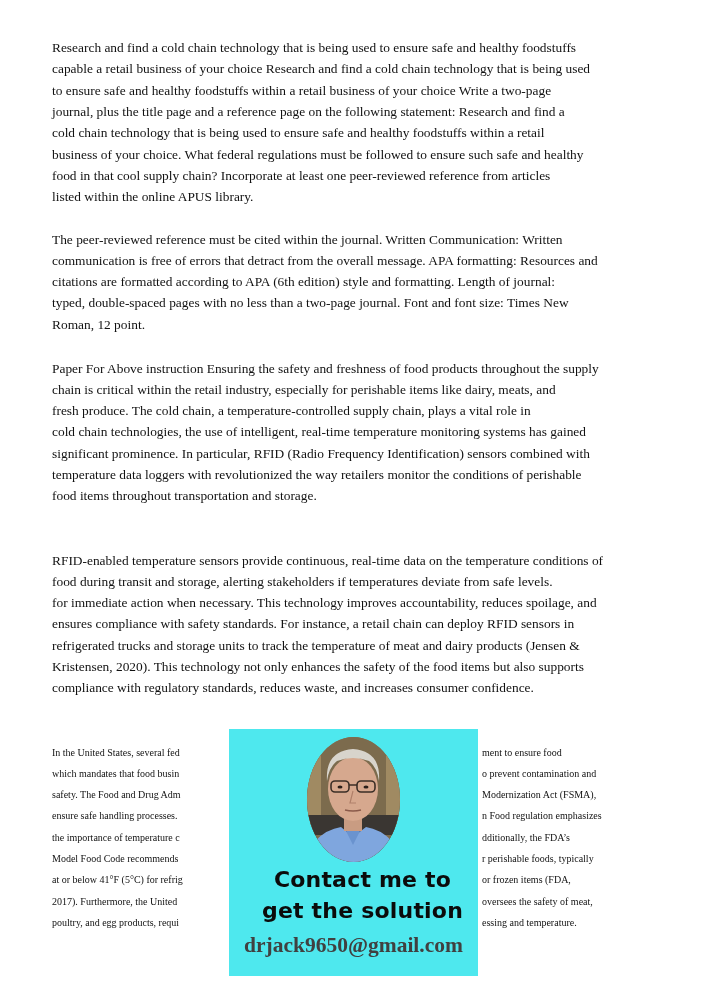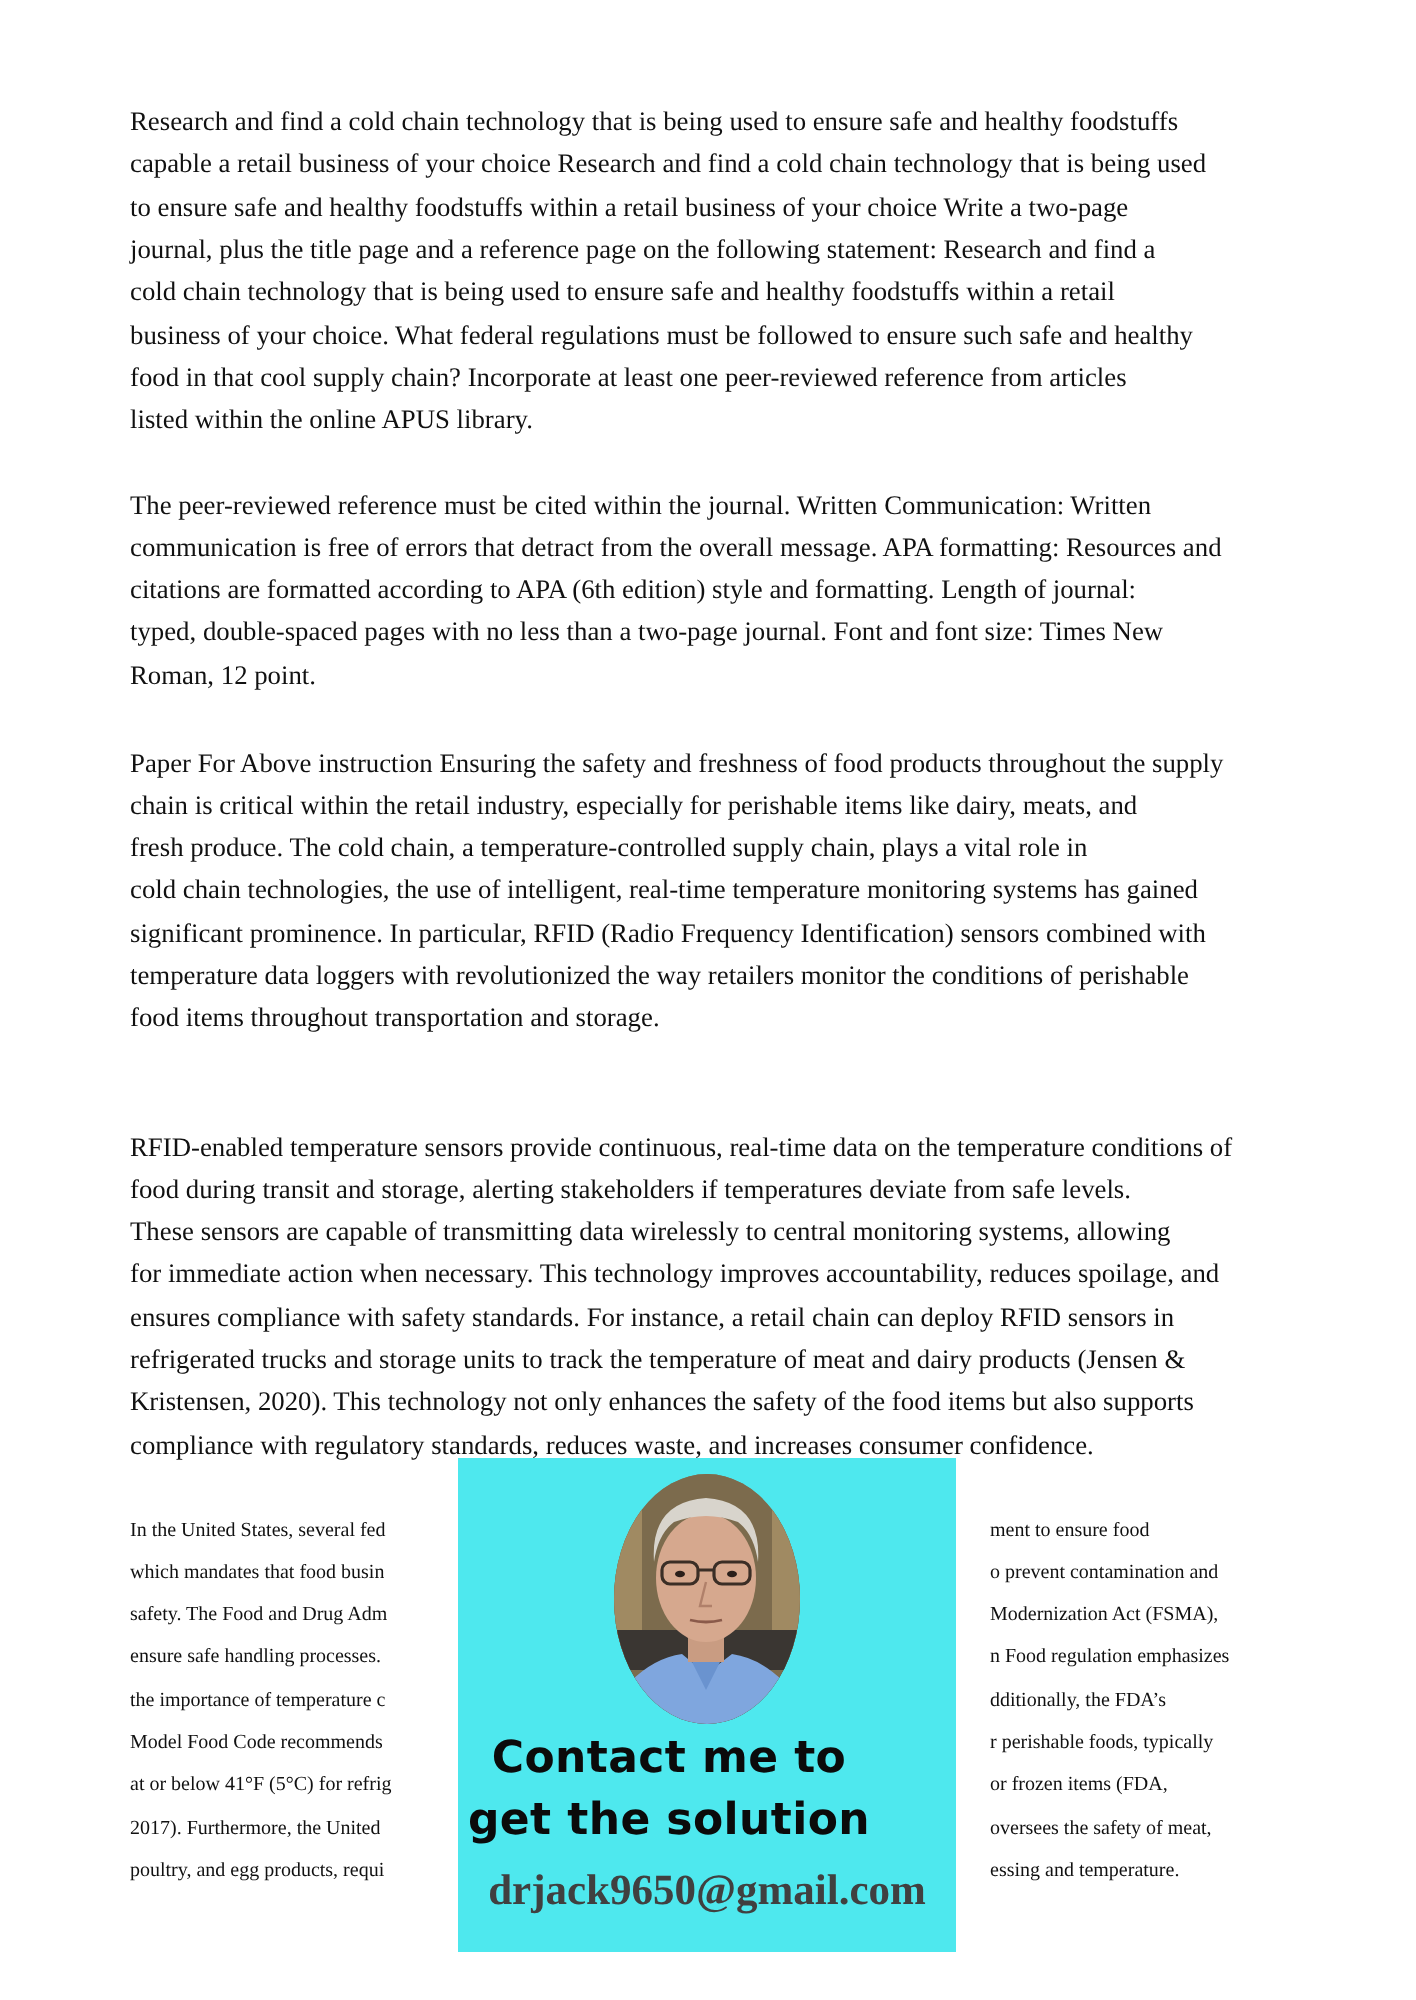--- a/index.html
+++ b/index.html
@@ -18,21 +18,21 @@
   .page {
     position: absolute;
     left: 0; top: 0;
     width: 708px;
     height: 1000px;
   }
   .para {
     position: absolute;
     left: 48px;
     width: 640px;
-    margin: 17px;
+    margin: 4px;
   }
   .line {
     display: block;
     height: 21.33px;
     line-height: 21.33px;
     font-size: 13.4px;
     white-space: nowrap;
   }
   
   .split-line {
@@ -79,20 +79,21 @@
   .contact-heading {
     position: absolute;
     left: 0;
     width: 211px;
     text-align: center;
     font-family: "DejaVu Sans", "Liberation Sans", sans-serif;
     font-weight: bold;
     font-size: 22px;
     color: #0b0b0b;
     letter-spacing: 0.2px;
+    padding-left: 28px;
   }
   .contact-heading.l1 { top: 138px; }
   .contact-heading.l2 { top: 169px; }
   .contact-email {
     position: absolute;
     left: 0;
     top: 204px;
     width: 249px;
     text-align: center;
     font-family: "Liberation Serif", "DejaVu Serif", serif;
@@ -131,21 +132,20 @@
     <span class="line">fresh produce. The cold chain, a temperature-controlled supply chain, plays a vital role in</span>
     <span class="line">cold chain technologies, the use of intelligent, real-time temperature monitoring systems has gained</span>
     <span class="line">significant prominence. In particular, RFID (Radio Frequency Identification) sensors combined with</span>
     <span class="line">temperature data loggers with revolutionized the way retailers monitor the conditions of perishable</span>
     <span class="line">food items throughout transportation and storage.</span>
   </div>
 
   <div class="para" style="top:545.5px;">
     <span class="line">RFID-enabled temperature sensors provide continuous, real-time data on the temperature conditions of</span>
     <span class="line">food during transit and storage, alerting stakeholders if temperatures deviate from safe levels.</span>
-    <span class="line">These sensors are capable of transmitting data wirelessly to central monitoring systems, allowing</span>
     <span class="line">for immediate action when necessary. This technology improves accountability, reduces spoilage, and</span>
     <span class="line">ensures compliance with safety standards. For instance, a retail chain can deploy RFID sensors in</span>
     <span class="line">refrigerated trucks and storage units to track the temperature of meat and dairy products (Jensen &amp;</span>
     <span class="line">Kristensen, 2020). This technology not only enhances the safety of the food items but also supports</span>
     <span class="line">compliance with regulatory standards, reduces waste, and increases consumer confidence.</span>
   </div>
 
   <div class="para" style="top:737.5px;">
     <div class="split-line">
       <span class="frag-left">In the United States, several fed</span>

